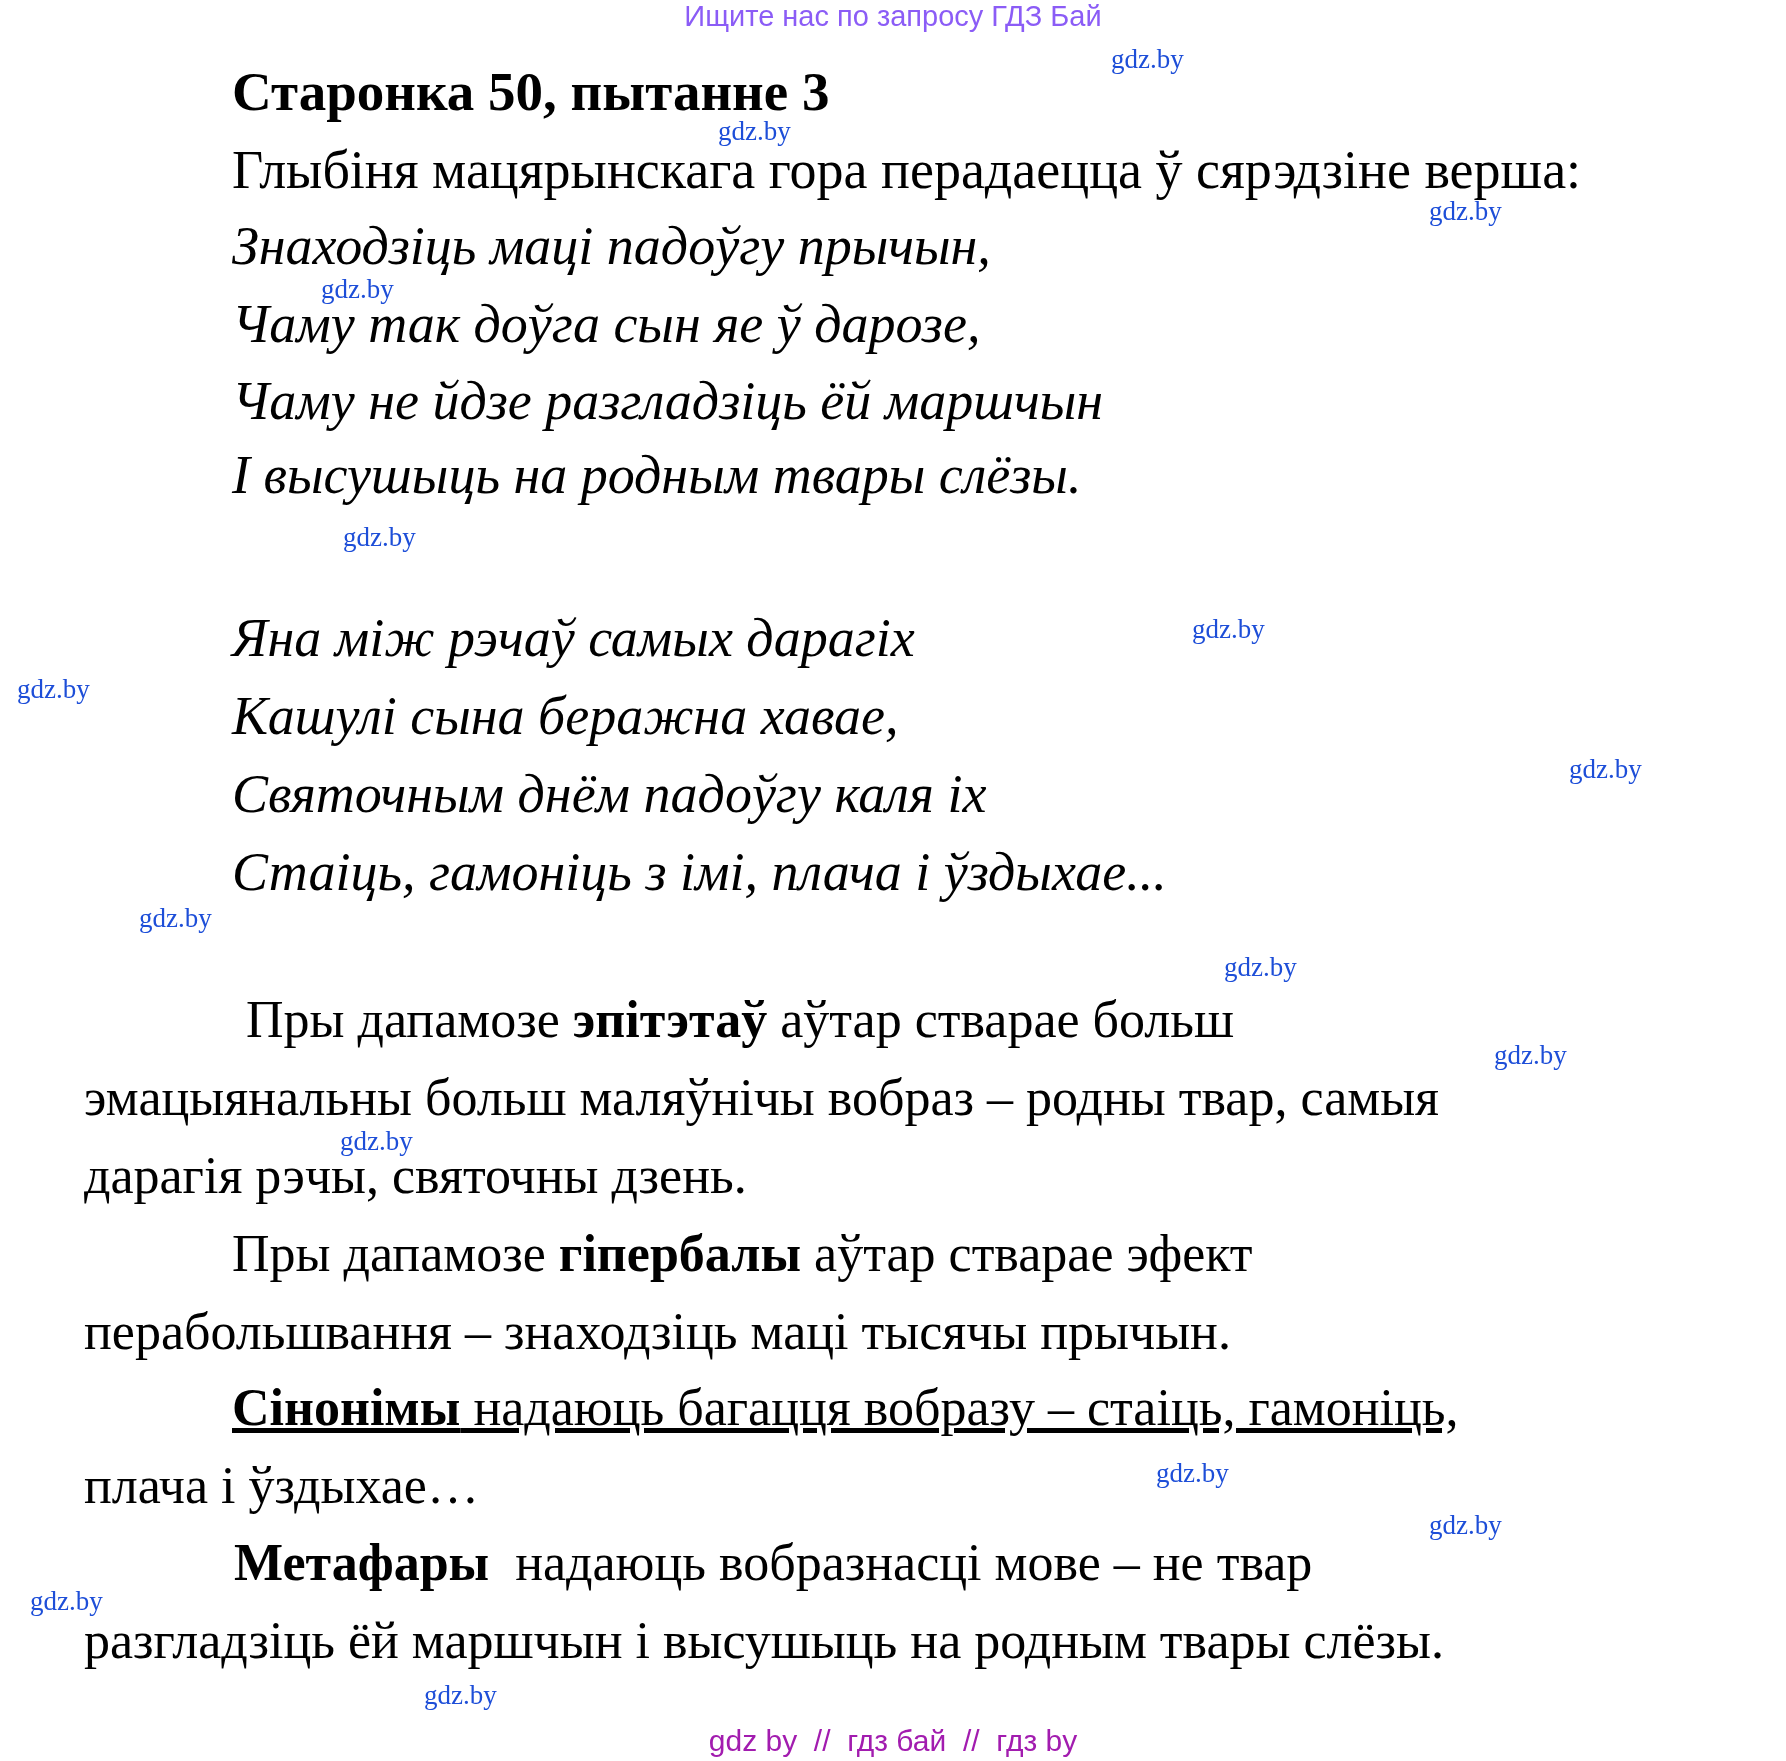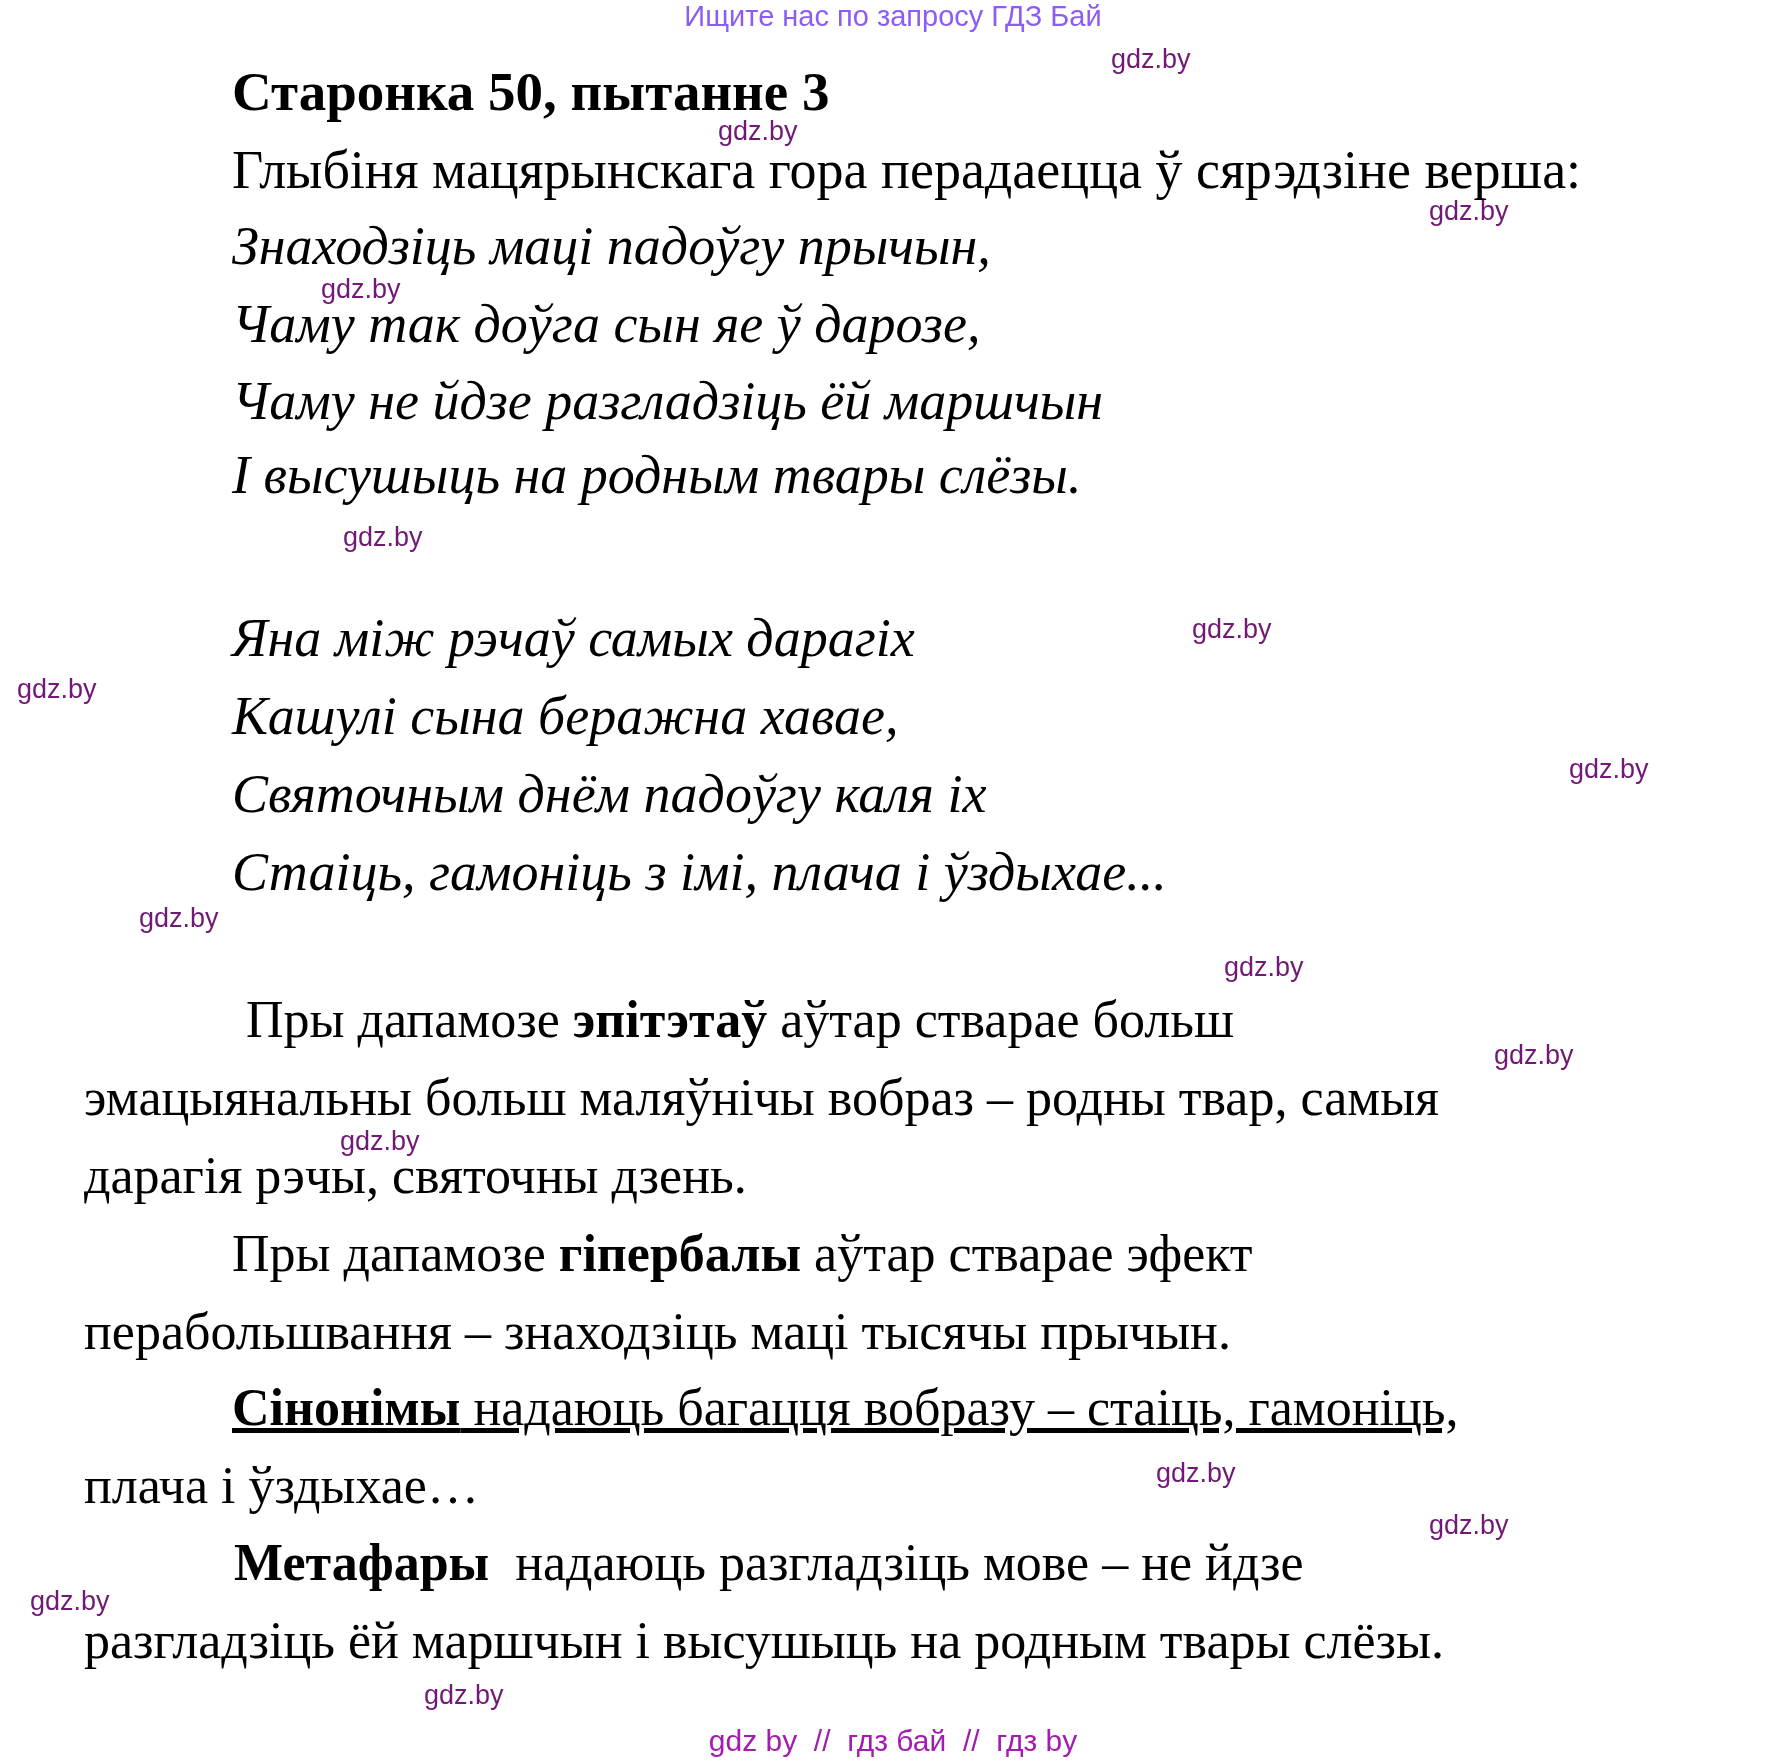--- a/index.html
+++ b/index.html
@@ -6,21 +6,21 @@
   body {
     width: 1786px; height: 1761px; position: relative; overflow: hidden;
     background: #ffffff; color: #000;
   }
   .abs { position: absolute; white-space: nowrap; }
   .banner {
     font-family: "Liberation Sans", sans-serif; font-size: 29px; line-height: 32px;
     top: 0; left: 0; width: 1786px; text-align: center;
   }
   .wm {
-    font-family: Liberation Sans, sans-serif; font-size: 27px; line-height: 30px; color: #701a75;
+    font-family: Liberation Serif, serif; font-size: 27px; line-height: 30px; color: #1d4ed8;
   }
   .title {
     font-family: "Liberation Serif", serif; font-weight: bold; font-size: 55px; line-height: 60px;
   }
   .serif { font-family: "Liberation Serif", serif; font-size: 54px; line-height: 60px; }
   .poem { font-family: "Liberation Serif", serif; font-style: italic; font-size: 54px; line-height: 60px; }
   .prose { font-family: "Liberation Serif", serif; font-size: 52px; line-height: 60px; transform-origin: left top; }
   .prose b { font-weight: bold; }
   .footer {
     font-family: "Liberation Sans", sans-serif; font-size: 30px; line-height: 34px;
@@ -79,19 +79,19 @@
   <div class="abs prose" style="left:232px; top:1224px;"><span>Пры дапамозе </span><b>гіпербалы</b><span> аўтар стварае эфект</span></div>
   <div class="abs prose" style="left:84px; top:1302px;">перабольшвання – знаходзіць маці тысячы прычын.</div>
 </div>
 
 <div>
   <div class="abs prose" style="left:232px; top:1378px;text-decoration:underline;"><b>Сінонімы</b><span> надаюць багацця вобразу – стаіць, гамоніць,</span></div>
   <div class="abs prose" style="left:84px; top:1456px;">плача і ўздыхае…</div>
 </div>
 
 <div>
-  <div class="abs prose" style="left:234px; top:1533px;"><b>Метафары</b><span style="white-space:pre;">  надаюць разгладзіць мове – не йдзе</span></div>
+  <div class="abs prose" style="left:234px; top:1533px;"><b>Метафары</b><span style="white-space:pre;">  надаюць вобразнасці мове – не твар</span></div>
   <div class="abs prose" style="left:84px; top:1611px;">разгладзіць ёй маршчын і высушыць на родным твары слёзы.</div>
 </div>
 
 <div class="abs footer">
   <span style="color:#a21caf; white-space:pre;">gdz by  //  гдз бай  //  гдз by</span>
 </div>
 
 </body></html>

